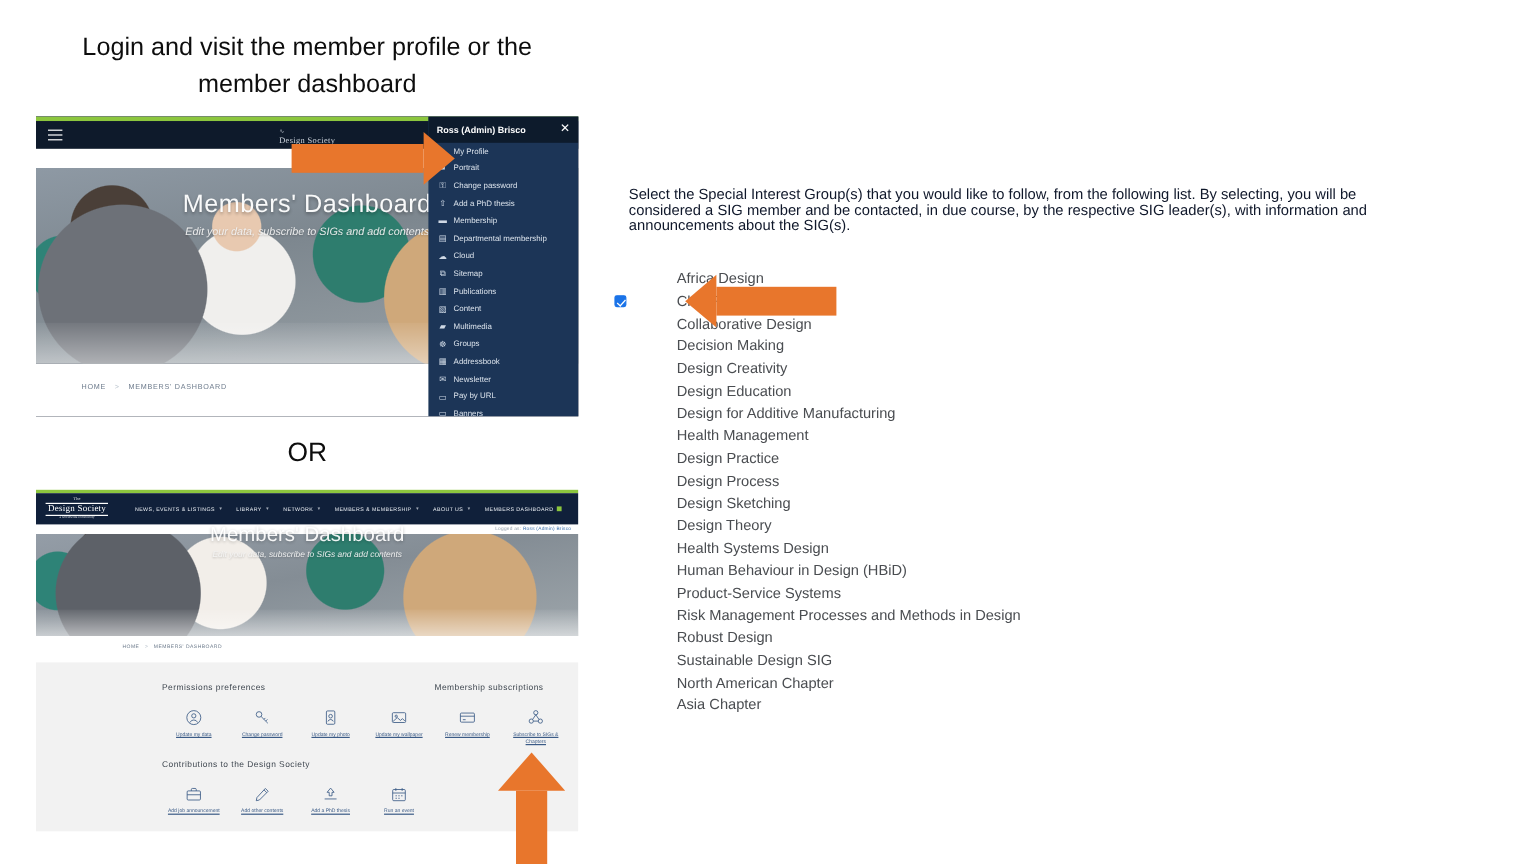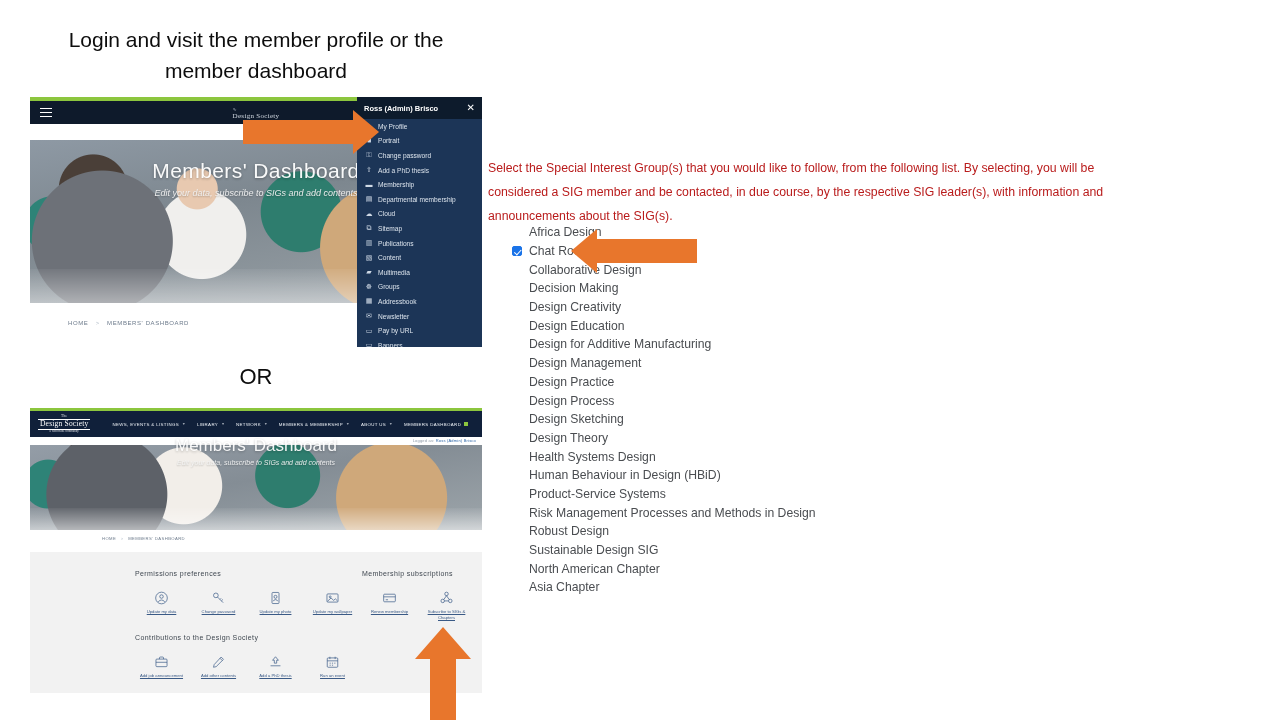--- a/index.html
+++ b/index.html
@@ -189,38 +189,38 @@
     border-right:28px solid transparent; border-bottom:32px solid #e8762c;
   }
   .arrow-up .shaft { width:26px; background:#e8762c; }
 
   
   .net-title {
     position:absolute; left:512px; top:118px;
     font-size:26px; color:#3a3a3a; font-weight:normal; letter-spacing:.2px;
   }
   .net-desc {
-    position:absolute; left:488px; top:156px; width:658px;
-    font-size:12.3px; line-height:24px; color:#b91c1c;
+    position:absolute; left:524px; top:156px; width:658px;
+    font-size:12.3px; line-height:13px; color:#0f172a;
   }
   .sig-list { position:absolute; left:512px; top:223px; width:600px; }
   .sig-row {
     display:flex; align-items:center; height:18.7px; gap:7px; padding-left:0;
   }
   .sig-check {
     width:10px; height:10px; flex:0 0 10px; border:1px solid #9aa0a6;
     border-radius:2px; background:#fff; position:relative;
   }
   .sig-check.checked { background:#1a73e8; border-color:#1a73e8; }
   .sig-check.checked::after {
     content:""; position:absolute; left:3px; top:.5px; width:2.5px; height:5.5px;
     border:solid #fff; border-width:0 1.4px 1.4px 0; transform:rotate(42deg);
   }
   .sig-check.hidden { visibility:hidden; }
-  .sig-label { font-size:12.2px; color:#4a4d51; white-space:nowrap; }
+  .sig-label { font-size:12.2px; color:#4a4d51; white-space:nowrap;margin-left:35px; }
 </style>
 </head>
 <body>
 
 <div class="page">
 
   <div class="slide-title">Login and visit the member profile or the member dashboard</div>
 
   <div class="shot1">
     <div class="greenbar"></div>
@@ -524,21 +524,21 @@
       <div class="sig-row">
         <span class="sig-check hidden"></span>
         <span class="sig-label">Design Education</span>
       </div>
       <div class="sig-row">
         <span class="sig-check hidden"></span>
         <span class="sig-label">Design for Additive Manufacturing</span>
       </div>
       <div class="sig-row">
         <span class="sig-check hidden"></span>
-        <span class="sig-label">Design Management</span>
+        <span class="sig-label">Health Management</span>
       </div>
       <div class="sig-row">
         <span class="sig-check hidden"></span>
         <span class="sig-label">Design Practice</span>
       </div>
       <div class="sig-row">
         <span class="sig-check hidden"></span>
         <span class="sig-label">Design Process</span>
       </div>
       <div class="sig-row">

